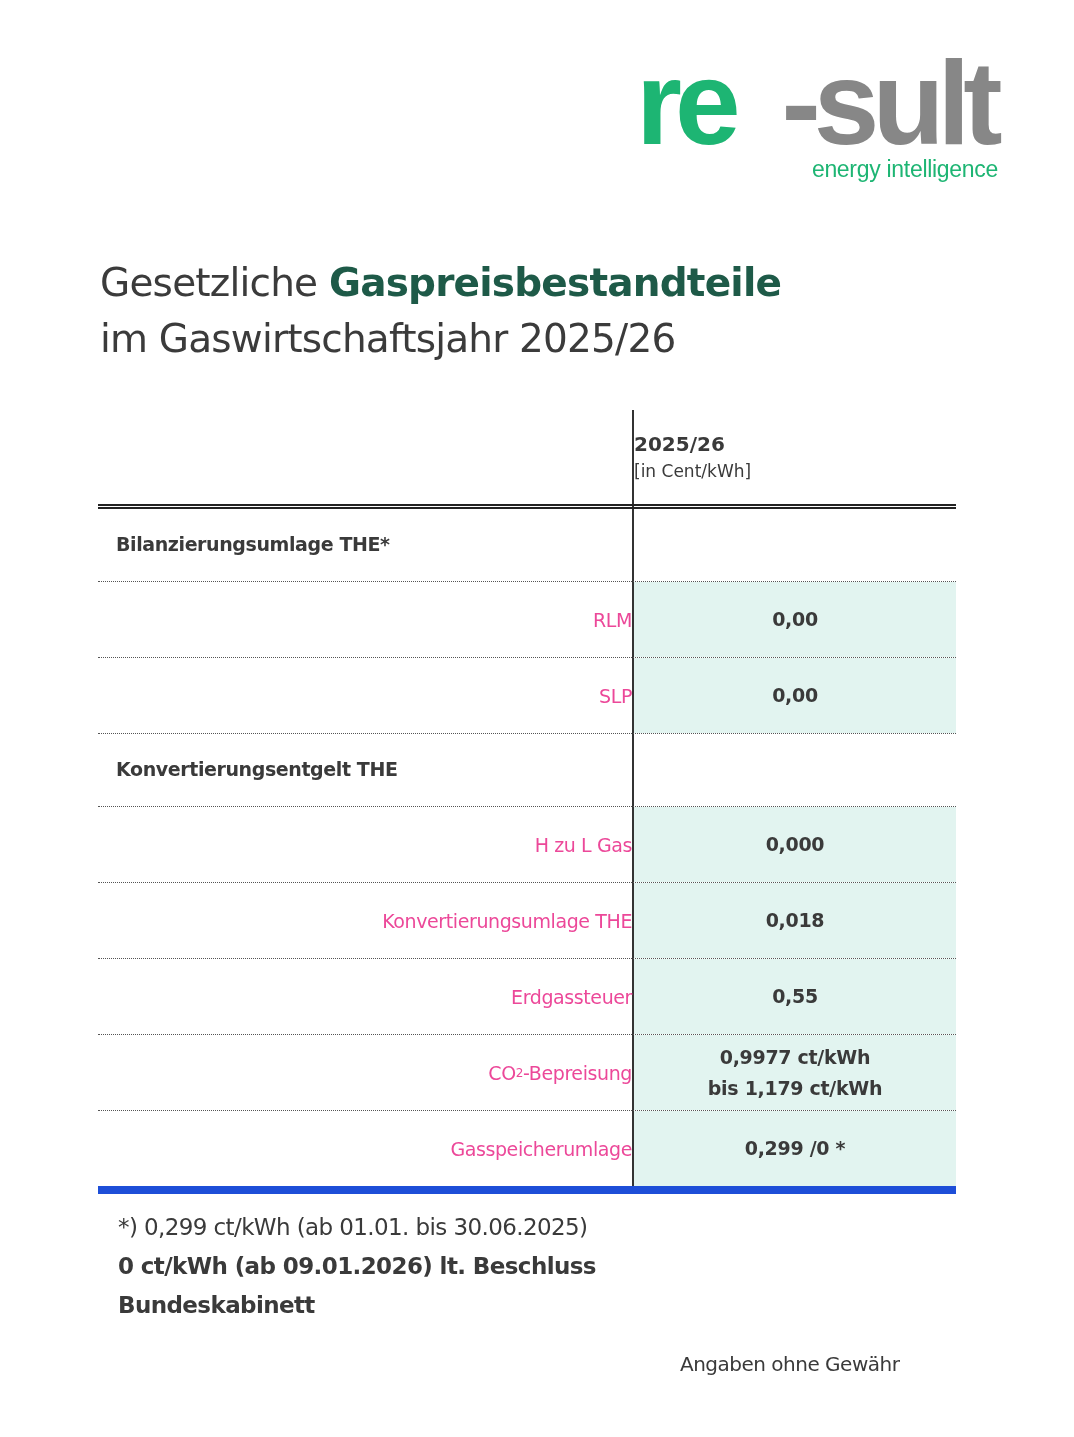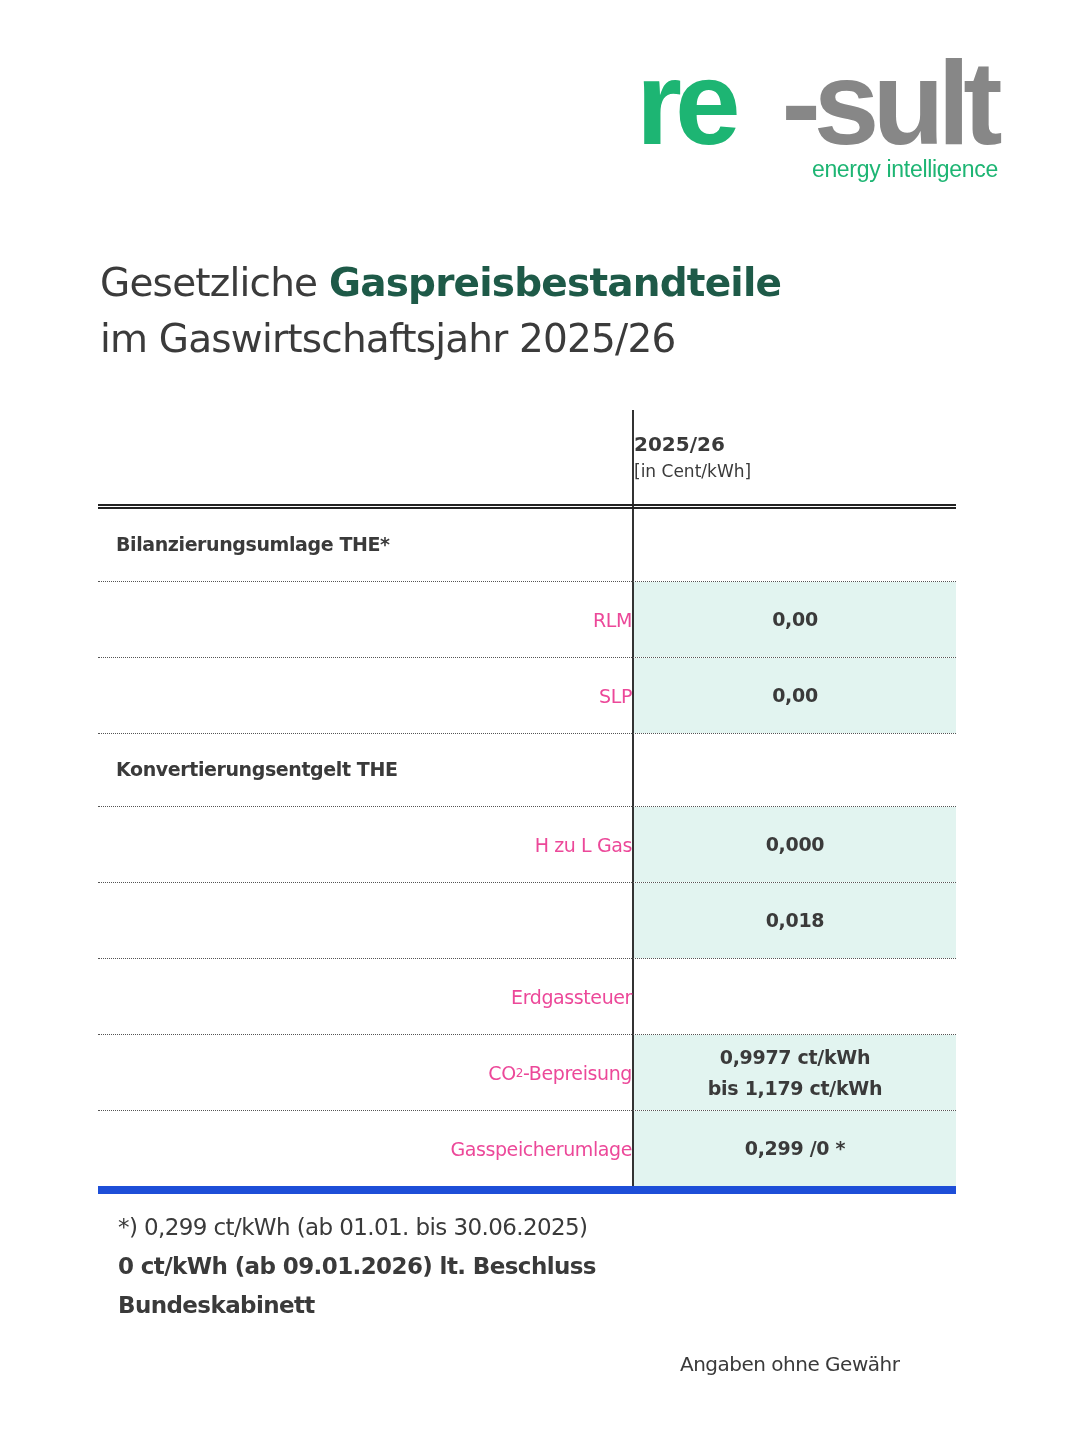--- a/index.html
+++ b/index.html
@@ -90,24 +90,26 @@
   </div>
 
   <div class="section-row">
     <div class="section-label">Konvertierungsentgelt THE</div>
   </div>
   <div class="data-row">
     <div class="row-label">H zu L Gas</div>
     <div class="row-value">0,000</div>
   </div>
   <div class="data-row">
+    <div class="row-label">Konvertierungsumlage THE</div>
     <div class="row-value">0,018</div>
   </div>
   <div class="data-row">
     <div class="row-label">Erdgassteuer</div>
+    <div class="row-value">0,55</div>
   </div>
   <div class="data-row">
     <div class="row-label">
         <span>CO</span>
         <sub>2</sub>
         <span>-Bepreisung</span>
       </div>
     <div class="row-value">
       <div>
         <div>0,9977 ct/kWh</div>

